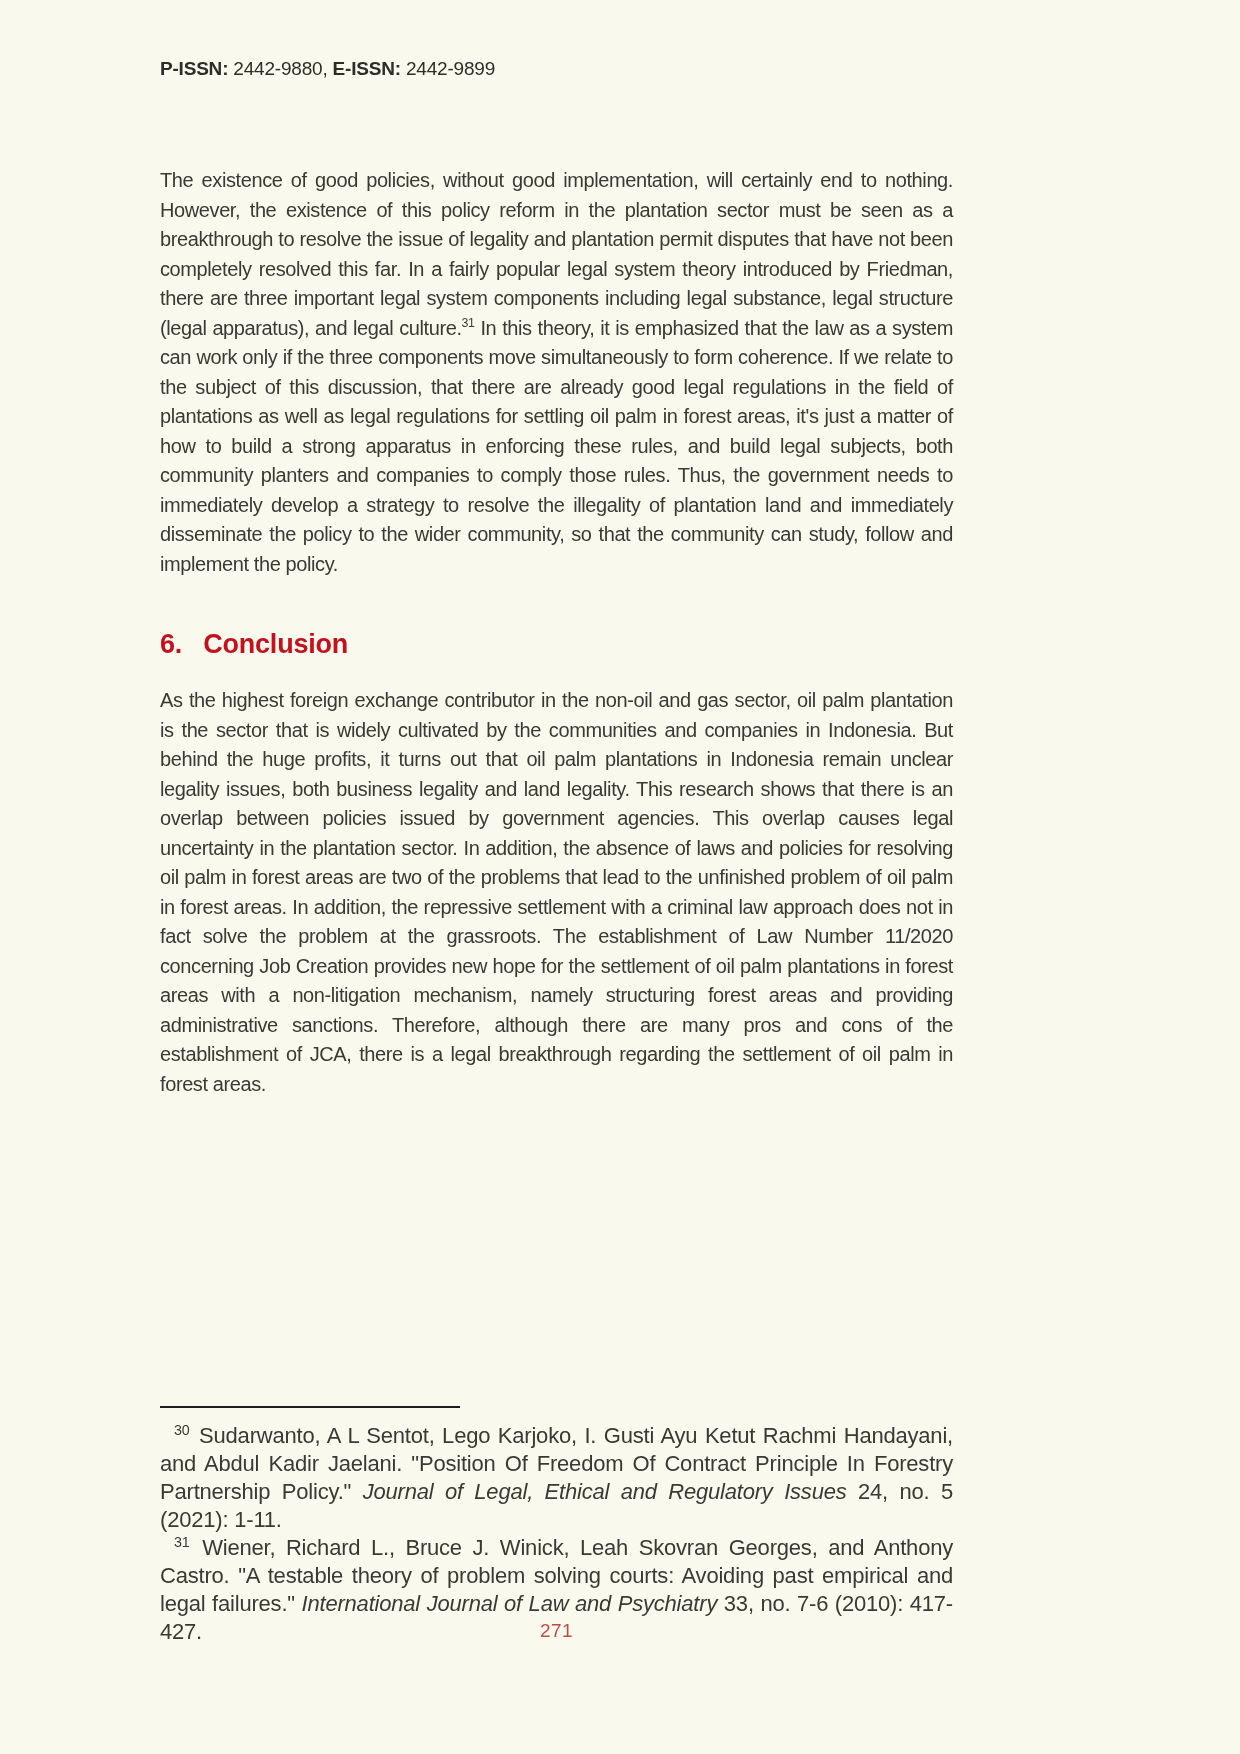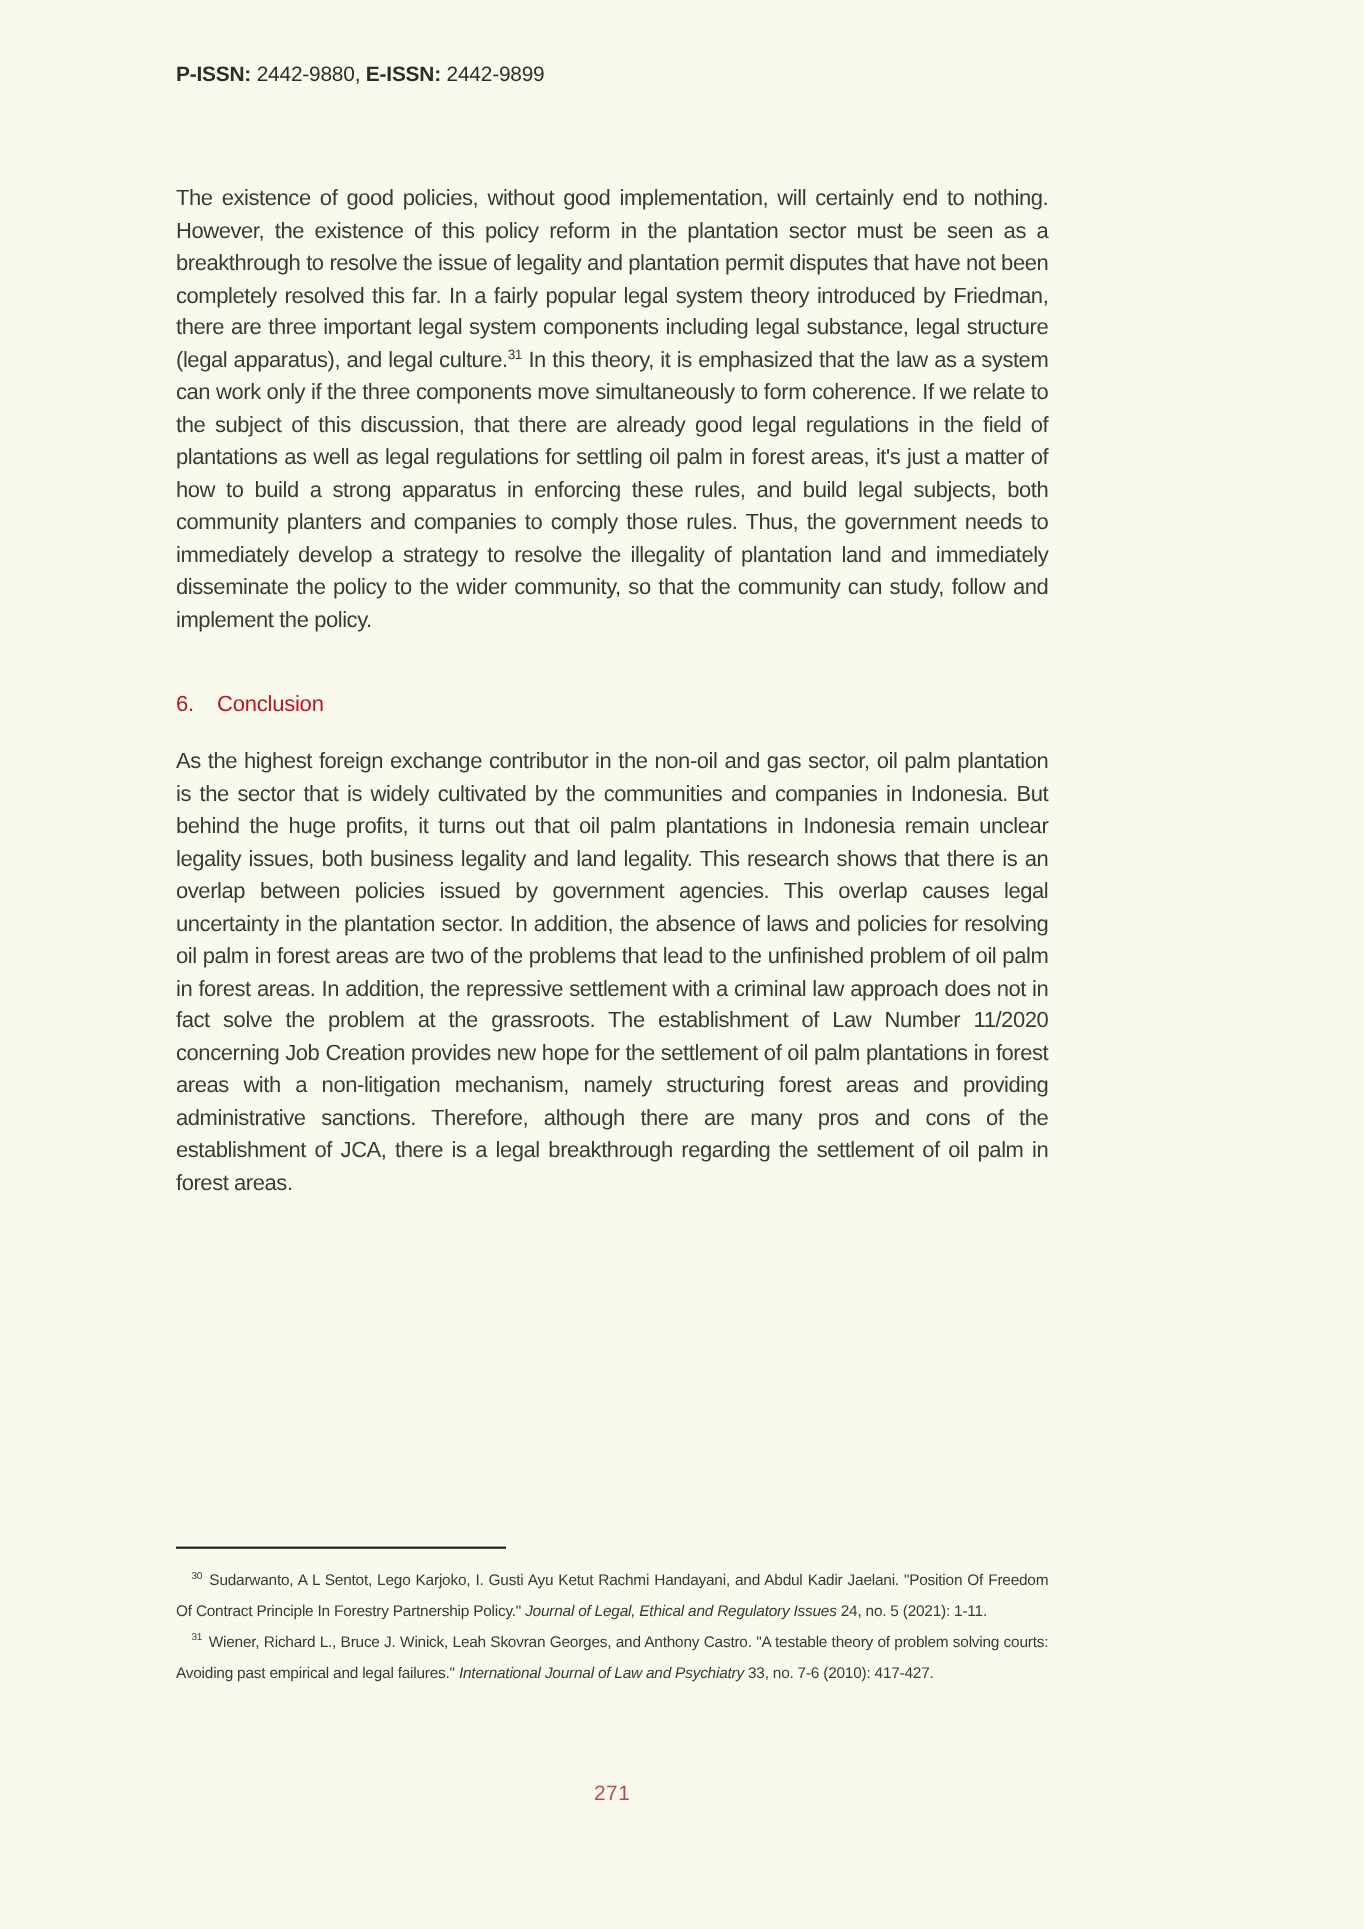--- a/index.html
+++ b/index.html
@@ -41,42 +41,42 @@
     margin:0 0 22px 0;
   }
   .para sup{
     font-size:0.62em;
     vertical-align:super;
     line-height:0;
   }
   .heading{
     margin-top:50px;
     margin-bottom:26px;
-    font-size:20px;
-    font-weight:normal;
+    font-size:27px;
+    font-weight:bold;
     color:var(--heading);
     letter-spacing:-0.2px;
   }
   .heading .hnum{
     display:inline-block;
     margin-right:21px;
   }
   .fnblock{
     position:absolute;
     left:160px;
     top:1406px;
     width:793px;
   }
   .fnsep{
     width:300px;
     border-top:2.5px solid var(--rule);
     margin-bottom:14px;
   }
   .fn{
-    font-size:14px;
+    font-size:22px;
     line-height:28px;
     letter-spacing:-0.2px;
     text-align:justify;
     text-indent:14px;
     color:var(--text);
   }
   .fn sup{
     font-size:0.65em;
     vertical-align:super;
     line-height:0;

